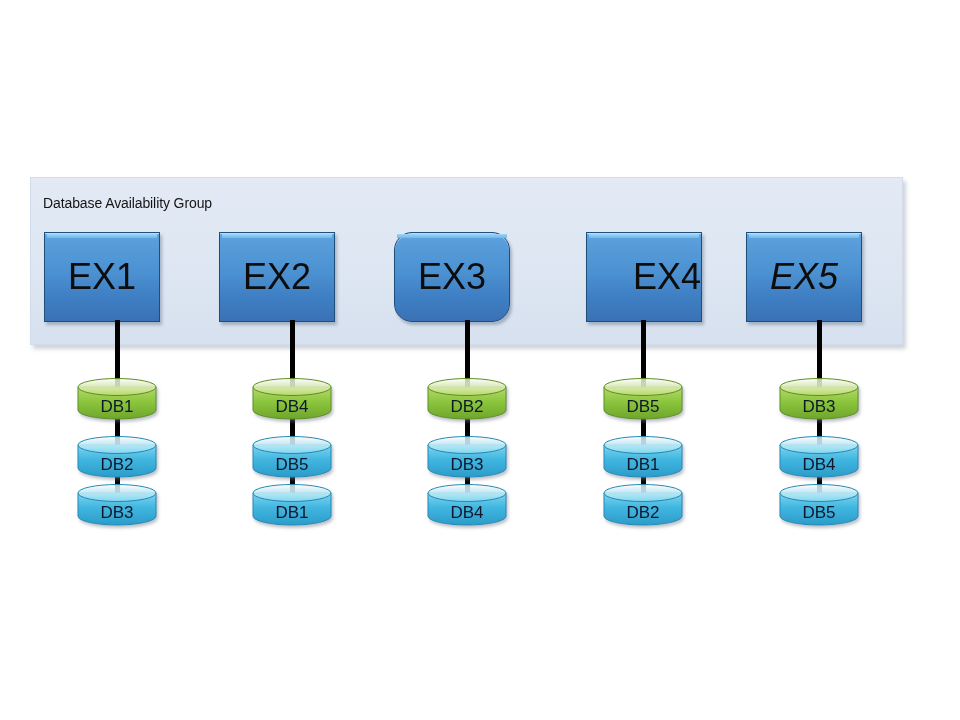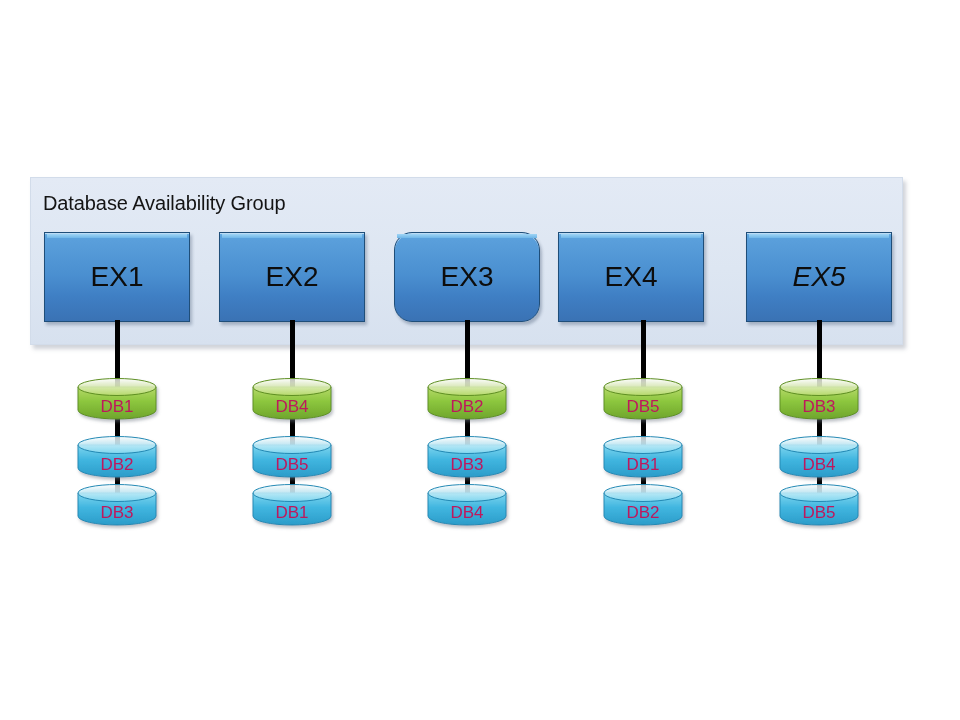--- a/index.html
+++ b/index.html
@@ -28,47 +28,47 @@
     height: 168px;
     background: linear-gradient(180deg, #e3eaf5 0%, #dde6f2 55%, #d7e1ef 100%);
     box-shadow: 3px 4px 4px rgba(120,130,145,0.35);
     border: 1px solid #d2dcea;
     box-sizing: border-box;
   }
   #dag-title {
     position: absolute;
     left: 12px;
     top: 14px;
-    font-size: 20px;
+    font-size: 14px;
     line-height: 22px;
     color: #141414;
     letter-spacing: -0.1px;
     white-space: nowrap;
     font-family: "Liberation Sans", sans-serif;
   }
 
   
   .server-box {
     position: absolute;
     top: 232px;
-    width: 146px;
+    width: 116px;
     height: 90px;
     box-sizing: border-box;
     border: 1px solid #1f4e79;
     background: linear-gradient(180deg,
         #6fb3e8 0px, #5ba4e0 3px,
         #5a9fdb 8%, #4a8fd0 48%,
         #3f7fc4 72%, #3a72b4 100%);
     box-shadow: 2px 3px 3px rgba(40,60,90,0.30),
                 inset 0 1px 0 rgba(255,255,255,0.55);
     display: flex;
     align-items: center;
     justify-content: center;
     color: #0d0d0d;
-    font-size: 28px;
+    font-size: 36px;
     font-family: "Liberation Sans", sans-serif;
   }
   .server-box::before {
     content: "";
     position: absolute;
     left: 2px; right: 2px; top: 1px;
     height: 4px;
     background: linear-gradient(180deg, #9fd4f5 0%, #6fb6e8 100%);
     pointer-events: none;
   }
@@ -102,21 +102,21 @@
   .db-label {
     position: absolute;
     left: 0;
     top: 0;
     width: 80px;
     height: 41px;
     display: flex;
     align-items: center;
     justify-content: center;
     font-size: 17px;
-    color: #be185d;
+    color: #0f172a;
     z-index: 4;
     padding-top: 16px;
     box-sizing: border-box;
     font-family: "Liberation Sans", sans-serif;
   }
 </style>
 </head>
 <body>
 
 <div id="canvas">
@@ -339,21 +339,21 @@
             </filter>
           </defs>
           <g filter="url(#shg2_2)">
             <path d="M1,9 L1,32 A39,9 0 0 0 79,32 L79,9 Z" fill="url(#bodyg2_2)" stroke="#2389b4" stroke-width="1"></path>
             <ellipse cx="40" cy="9" rx="39" ry="8.5" fill="url(#capg2_2)" stroke="#2389b4" stroke-width="1"></ellipse>
           </g>
         </svg>
         <div class="db-label">DB4</div>
       </div>
       <div class="connector" style="left: 640.5px; top: 320px; height: 178px;"></div>
-      <div class="server-box" style="left: 558px;">
+      <div class="server-box" style="left: 586px; justify-content: flex-end;">
         <span class="server-label">EX4</span>
       </div>
       <div class="db-cyl" style="left: 603px; top: 378px;">
         <svg viewBox="0 0 80 41" preserveAspectRatio="none">
           <defs>
             <linearGradient id="bodyg3_0" x1="0" y1="0" x2="0" y2="1">
               <stop offset="0%" stop-color="#b6d96a"></stop>
               <stop offset="45%" stop-color="#8cc63e"></stop>
               <stop offset="100%" stop-color="#6fa52c"></stop>
             </linearGradient>

